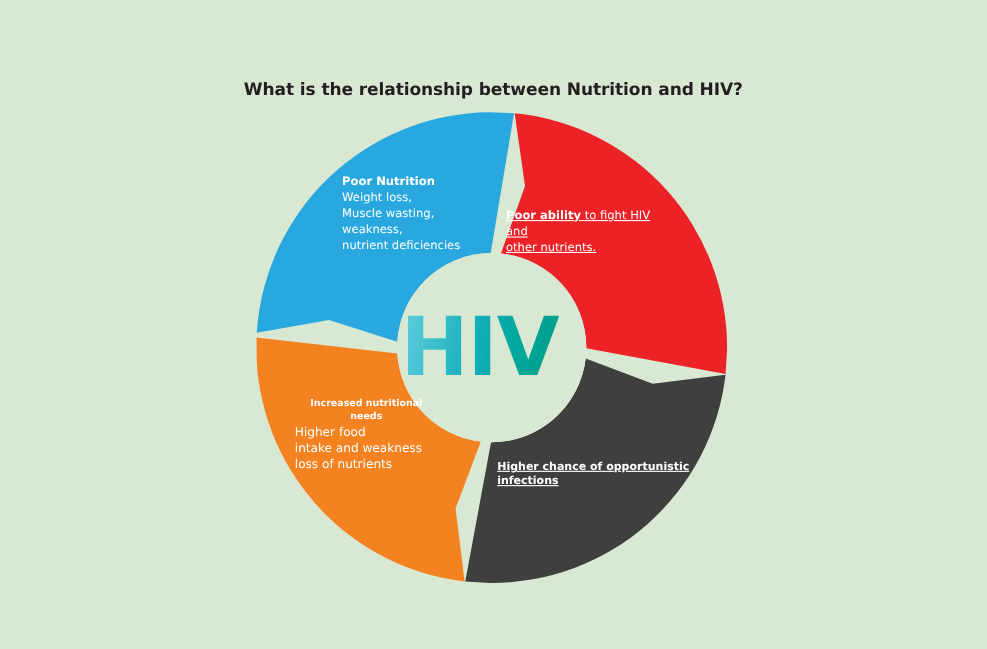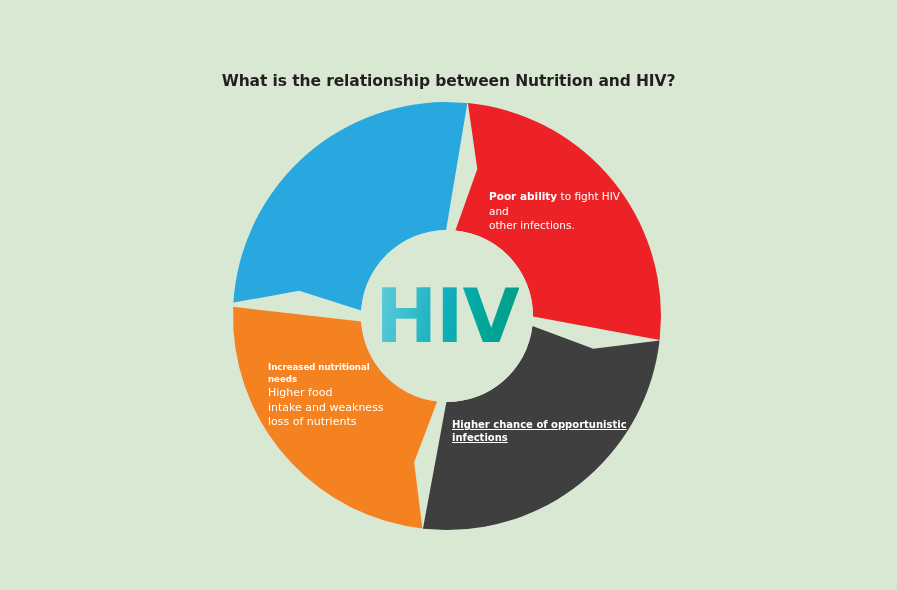--- a/index.html
+++ b/index.html
@@ -45,21 +45,21 @@
   }
   .wheel svg {
     display: block;
     width: 428px;
     height: 428px;
     overflow: visible;
   }
 
   .center-label {
     position: absolute;
-    left: 365px;
+    left: 354px;
     top: 234px;
     width: 164px;
     height: 164px;
     display: flex;
     align-items: center;
     justify-content: center;
     pointer-events: none;
     text-align: center;
   }
   .center-label .hiv-text {
@@ -92,25 +92,26 @@
     font-size: 10.5px;
     line-height: 14.6px;
   }
   .text-blue .lead {
     font-size: 10.5px;
     display: block;
   }
 
   
   .text-red {
-    left: 489px;
+    left: 460px;
     top: 189px;
     width: 146px;
     font-size: 10.5px;
     line-height: 14.6px;
+    text-decoration: underline;
   }
 
   
   .text-dark {
     left: 452px;
     top: 418px;
     width: 186px;
     font-size: 10px;
     font-weight: bold;
     line-height: 13px;
@@ -124,20 +125,21 @@
     width: 130px;
     font-size: 11px;
     line-height: 14.6px;
   }
   .text-orange .lead {
     display: block;
     font-size: 8.6px;
     font-weight: bold;
     line-height: 12px;
     margin-bottom: 1px;
+    text-align: center;
   }
   .text-orange .body-copy {
     display: block;
   }
 </style>
 </head>
 <body>
 
 <div id="infographic">
 
@@ -168,25 +170,32 @@
       </g>
 
     <circle cx="214" cy="214" r="86" fill="#d9e8d2"></circle>
       </svg>
   </div>
 
   <div class="center-label">
     <span class="hiv-text">HIV</span>
   </div>
 
+  <div class="seg-text text-blue">
+    <span class="lead">Poor Nutrition</span>
+    <span>Weight loss,</span><br>
+    <span>Muscle wasting,</span><br>
+    <span>weakness,</span><br>
+    <span>nutrient deficiencies</span>
+  </div>
 
   <div class="seg-text text-red">
     <span class="lead">Poor ability</span>
     <span>to fight HIV and</span><br>
-    <span>other infections.</span>
+    <span>other nutrients.</span>
   </div>
 
   <div class="seg-text text-dark">
     <span>Higher chance of opportunistic infections</span>
   </div>
 
   <div class="seg-text text-orange">
     <span class="lead">Increased nutritional needs</span>
     <span class="body-copy">Higher food</span>
     <span class="body-copy">intake and weakness</span>

